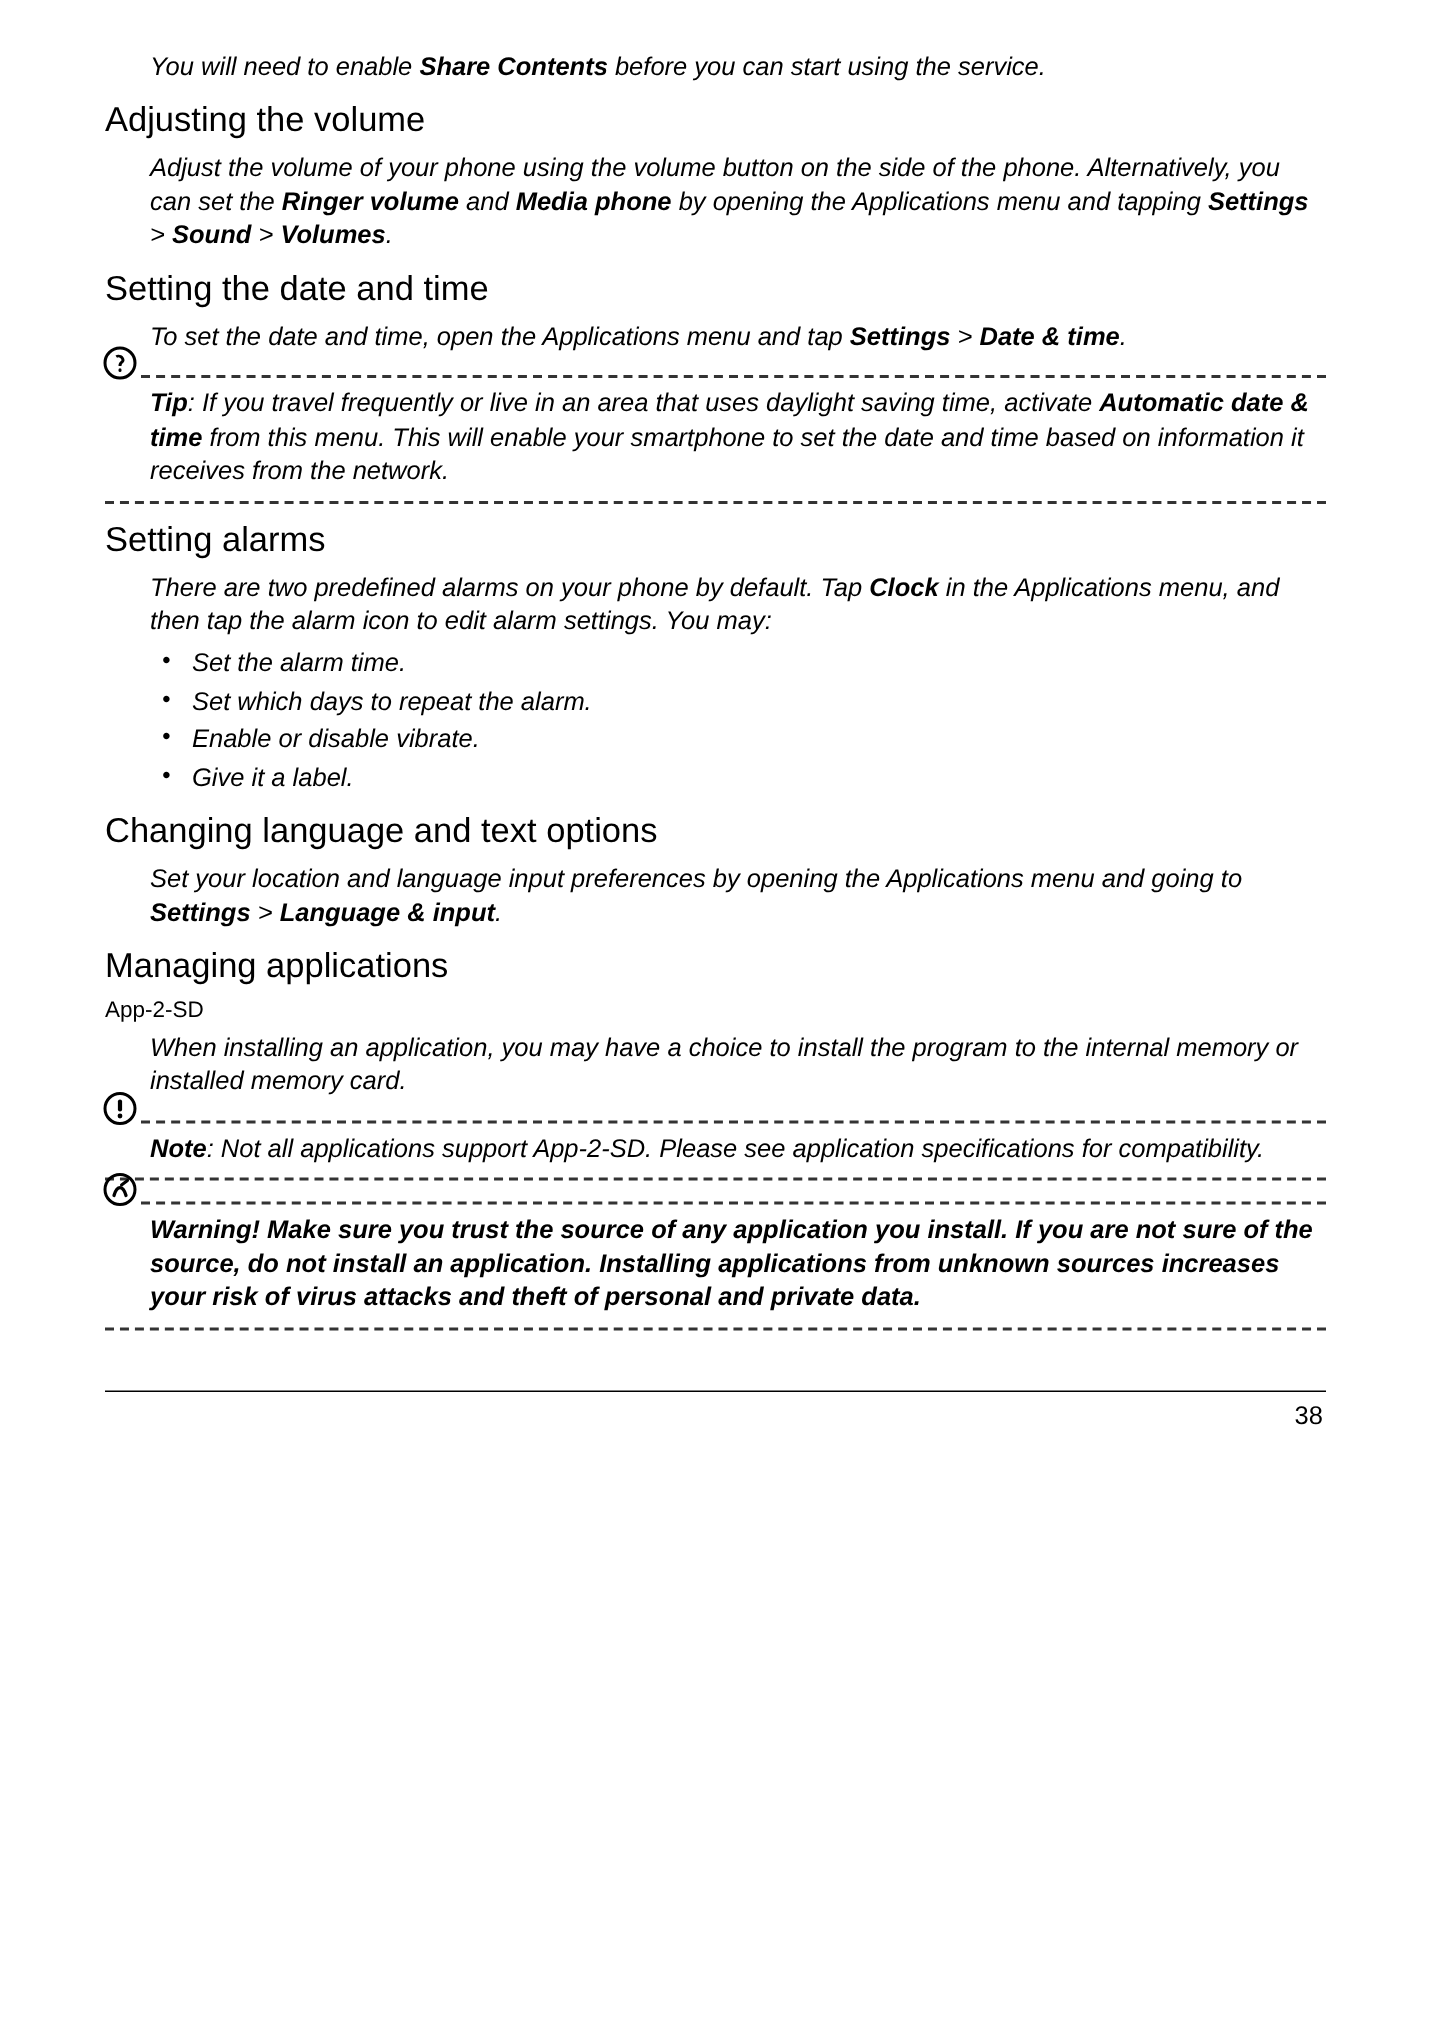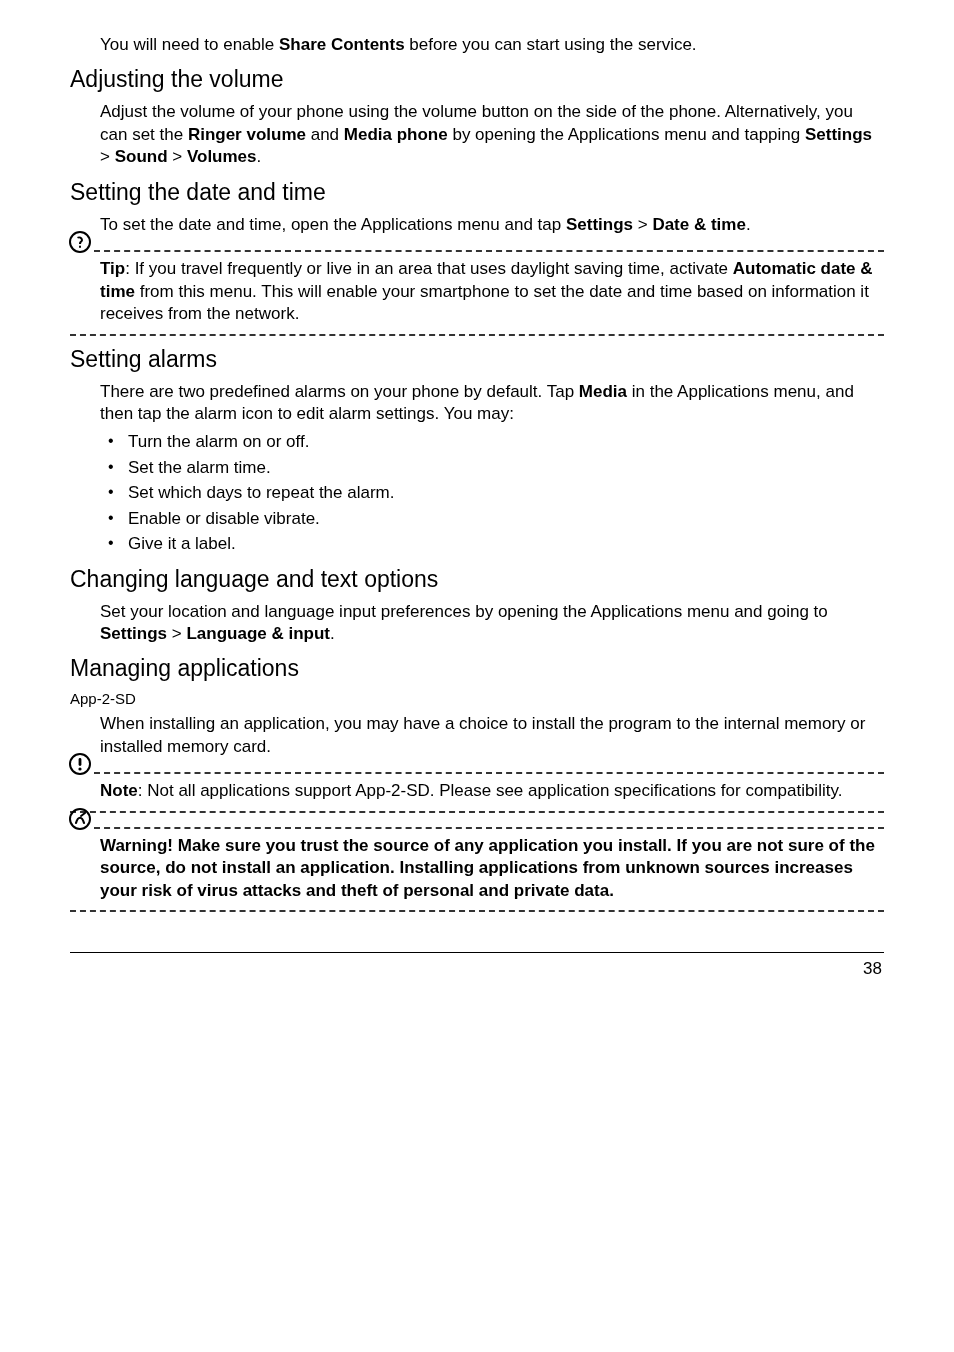--- a/index.html
+++ b/index.html
@@ -9,20 +9,21 @@
     font-family: Arial, Helvetica, sans-serif;
     color: #000;
     width: 954px;
   }
   .page {
     padding: 30px 70px 30px 70px;
     box-sizing: border-box;
   }
   .body-indent {
     margin-left: 30px;
+    font-style: italic;
   }
   h2 {
     font-family: Arial, Helvetica, sans-serif;
     font-weight: 400;
     font-size: 23px;
     margin: 10px 0 8px 0;
     color: #000;
   }
   h3 {
     font-family: Arial, Helvetica, sans-serif;
@@ -119,24 +120,23 @@
     </span>
     <hr class="hr top">
     <div class="callout-body callout-text">
       <b>Tip</b><span>: If you travel frequently or live in an area that uses daylight saving time, activate </span><b>Automatic date &amp; time</b><span> from this menu. This will enable your smartphone to set the date and time based on information it receives from the network.</span>
     </div>
     <hr class="hr">
   </div>
 
   <h2>Setting alarms</h2>
   <p class="body-indent">
-    <span>There are two predefined alarms on your phone by default. Tap </span><b>Media</b><span> in the Applications menu, and then tap the alarm icon to edit alarm settings. You may:</span>
+    <span>There are two predefined alarms on your phone by default. Tap </span><b>Clock</b><span> in the Applications menu, and then tap the alarm icon to edit alarm settings. You may:</span>
   </p>
   <ul class="body-indent">
-    <li>Turn the alarm on or off.</li>
     <li>Set the alarm time.</li>
     <li>Set which days to repeat the alarm.</li>
     <li>Enable or disable vibrate.</li>
     <li>Give it a label.</li>
   </ul>
 
   <h2>Changing language and text options</h2>
   <p class="body-indent">
     <span>Set your location and language input preferences by opening the Applications menu and going to </span><b>Settings</b><span> &gt; </span><b>Language &amp; input</b><span>.</span>
   </p>

